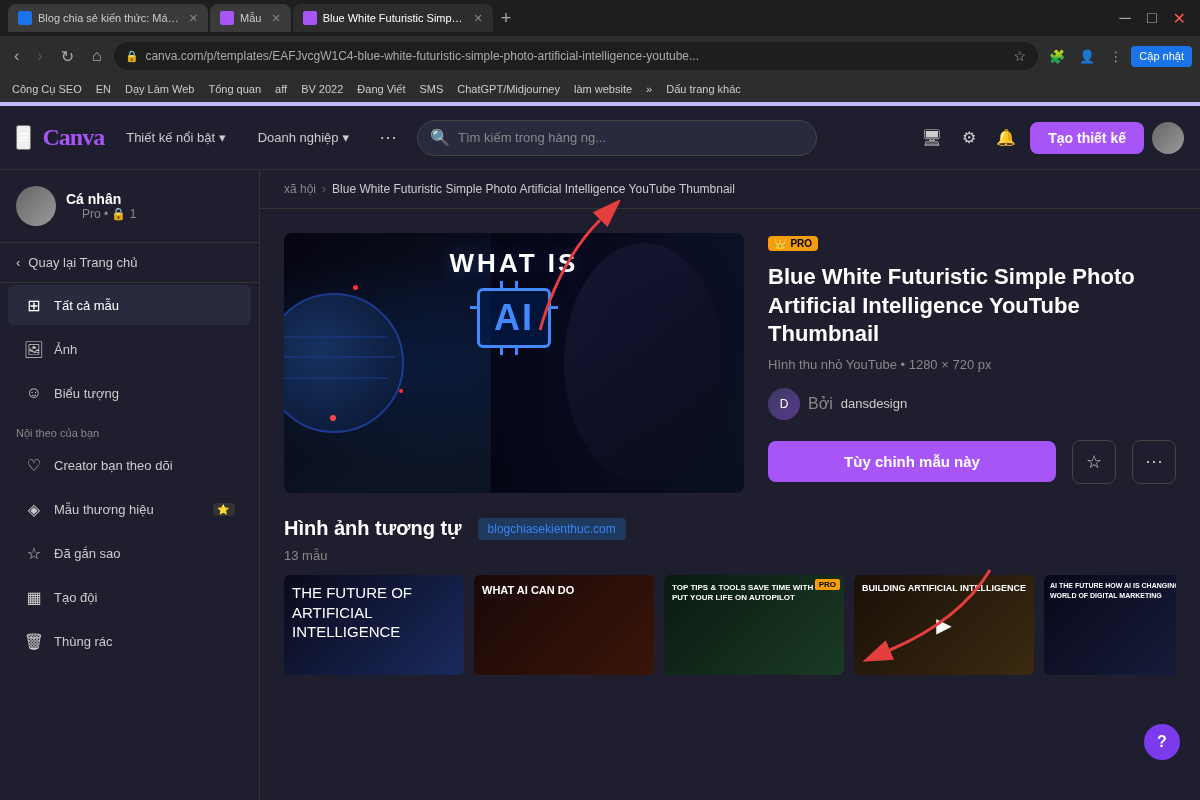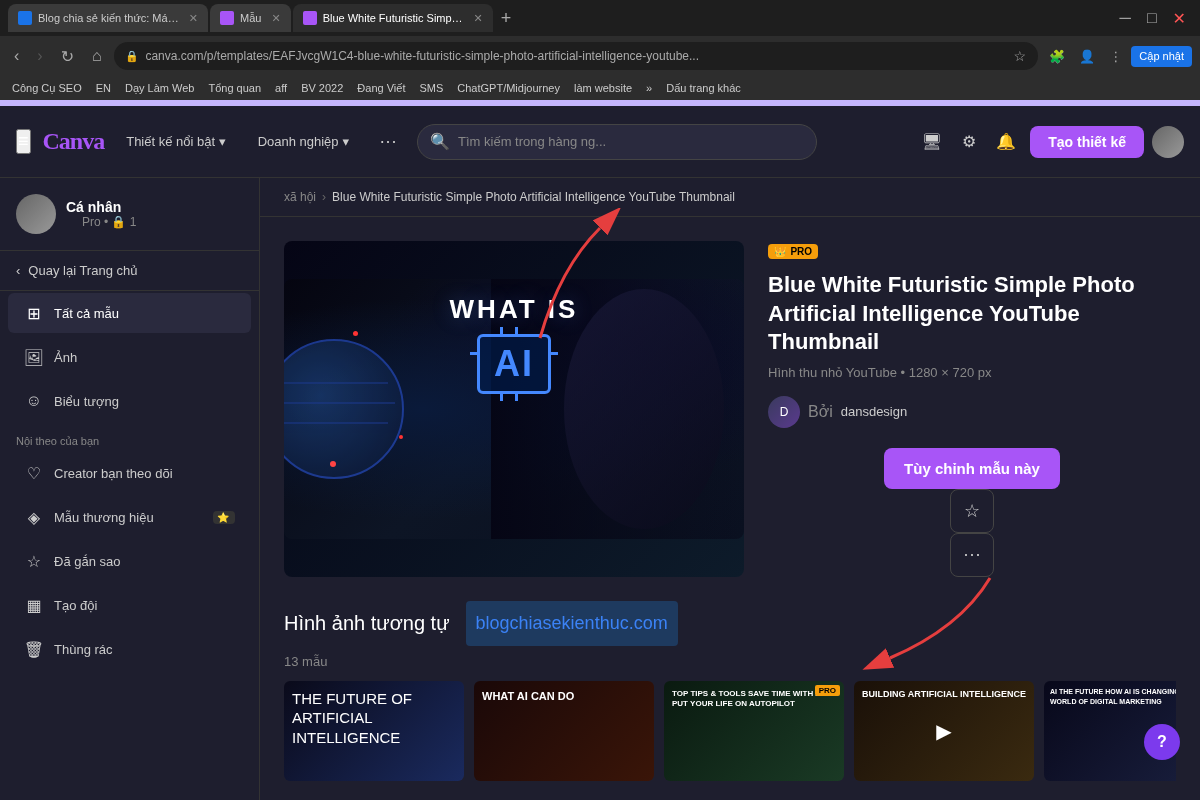--- a/index.html
+++ b/index.html
@@ -15,28 +15,28 @@
     .tab-new { background: none; border: none; color: #aaa; font-size: 18px; cursor: pointer; padding: 0 6px; }
 
     .address-bar { display: flex; align-items: center; height: 40px; background: #2d2d2d; padding: 0 8px; gap: 6px; }
     .nav-btn { background: none; border: none; color: #aaa; font-size: 16px; cursor: pointer; padding: 4px 6px; border-radius: 4px; }
     .url-box { flex: 1; display: flex; align-items: center; background: #1e1e1e; border-radius: 20px; height: 28px; padding: 0 12px; gap: 6px; }
     .url-text { font-size: 12px; color: #aaa; white-space: nowrap; overflow: hidden; text-overflow: ellipsis; flex: 1; }
     .url-icon { font-size: 11px; color: #888; }
     .browser-actions { display: flex; gap:4px; }
     .browser-action-btn { background: none; border: none; color: #aaa; font-size: 13px; cursor: pointer; padding: 3px 5px; }
 
-    .bookmarks-bar { display: flex; align-items: center; height: 30px; background: #2d2d2d; border-bottom: 6px solid #c4b5fd; padding: 0 8px; gap: 6px; overflow: hidden; }
+    .bookmarks-bar { display: flex; align-items: center; height: 30px; background: #2d2d2d; border-bottom: 4px solid #c4b5fd; padding: 0 8px; gap: 6px; overflow: hidden; }
     .bookmark-item { font-size: 11px; color: #ccc; white-space: nowrap; cursor: pointer; display: flex; align-items: center; gap: 3px; padding: 2px 4px; border-radius: 3px; }
 
     
     .canva-app { display: flex; flex-direction: column; height: calc(800px - 106px); background: #1e1e2e; }
 
     
-    .canva-header { display: flex; align-items: center; height: 72px; background: #1e1e2e; border-bottom: 1px solid #333; padding: 0 16px; gap: 12px; }
+    .canva-header { display: flex; align-items: center; height: 64px; background: #1e1e2e; border-bottom: 1px solid #333; padding: 0 16px; gap: 12px; }
     .hamburger { font-size: 18px; color: #fff; cursor: pointer; }
     .header-nav-btn { display: flex; align-items: center; gap: 4px; background: none; border: none; color: #ccc; font-size: 13px; cursor: pointer; padding: 6px 10px; border-radius: 6px; }
     .header-dots { color: #ccc; font-size: 18px; cursor: pointer; padding: 4px 8px; }
     .header-search { flex: 1; max-width: 400px; display: flex; align-items: center; background: #2a2a3e; border-radius: 20px; height: 36px; padding: 0 12px; gap: 8px; border: 1px solid #444; }
     .header-search input { background: none; border: none; outline: none; color: #ffffff; font-size: 13px; flex: 1; }
     .header-search input::placeholder { color: #888; }
     .header-icons { display: flex; align-items: center; gap: 8px; margin-left: auto; }
     .header-icon-btn { background: none; border: none; color: #ccc; font-size: 16px; cursor: pointer; padding: 6px; border-radius: 50%; }
     .create-btn { background: #a855f7; color: white; border: none; border-radius: 8px; padding: 8px 18px; font-size: 14px; font-weight: 600; cursor: pointer; white-space: nowrap; }
     .avatar { width: 32px; height: 32px; border-radius: 50%; background: #666; overflow: hidden; cursor: pointer; }
@@ -75,30 +75,30 @@
     .ai-thumb { width: 100%; height: 100%; position: relative; background: linear-gradient(135deg, #050515 0%, #0d1b2a 100%); border-radius: 8px; overflow: hidden; display: flex; align-items: center; }
 
     .template-info { flex: 1; padding: 0 0 0 24px; }
     .pro-badge { display: inline-flex; align-items: center; gap: 4px; background: #f59e0b; color: #000; font-size: 10px; font-weight: 700; padding: 2px 6px; border-radius: 4px; margin-bottom: 12px; }
     .template-title { color: #fff; font-size: 22px; font-weight: 700; line-height: 1.3; margin-bottom: 8px; }
     .template-dims { color: #888; font-size: 13px; margin-bottom: 16px; }
     .creator-row { display: flex; align-items: center; gap: 8px; margin-bottom: 20px; }
     .creator-avatar { width: 32px; height: 32px; border-radius: 50%; background: #444; overflow: hidden; }
     .creator-name { color: #ccc; font-size: 13px; }
     .creator-by { color: #888; }
-    .action-row { display: flex; align-items: center; gap: 0; flex-direction: column; }
+    .action-row { display: flex; align-items: center; gap: 16px; }
     .customize-btn { flex: 1; background: #a855f7; color: white; border: none; border-radius: 8px; padding: 12px 20px; font-size: 15px; font-weight: 600; cursor: pointer; text-align: center; }
     .star-btn { width: 44px; height: 44px; background: none; border: 1px solid #444; border-radius: 8px; color: #ccc; font-size: 18px; cursor: pointer; display: flex; align-items: center; justify-content: center; }
     .more-btn { width: 44px; height: 44px; background: none; border: 1px solid #444; border-radius: 8px; color: #ccc; font-size: 18px; cursor: pointer; display: flex; align-items: center; justify-content: center; }
 
     
     .similar-section { padding: 0 24px 24px; }
     .similar-header { display: flex; align-items: center; gap: 16px; margin-bottom: 8px; }
-    .similar-title { color: #fff; font-size: 20px; font-weight: 400; }
-    .blog-link { color: #3b82f6; font-size: 18px; text-decoration: none; background: #1e3a5f; padding: 12px 10px; border-radius: 4px; }
+    .similar-title { color: #fff; font-size: 20px; font-weight: 700; }
+    .blog-link { color: #3b82f6; font-size: 12px; text-decoration: none; background: #1e3a5f; padding: 4px 10px; border-radius: 4px; }
     .similar-count { color: #888; font-size: 13px; margin-bottom: 12px; }
     .similar-grid { display: flex; gap: 10px; overflow: hidden; }
     .similar-card { width: 180px; height: 100px; border-radius: 6px; flex-shrink: 0; overflow: hidden; background: #2a2a4e; position: relative; cursor: pointer; }
     .card-pro { position: absolute; top: 4px; right: 4px; background: #f59e0b; color: #000; font-size: 8px; padding: 1px 4px; border-radius: 2px; font-weight: 700; }
     .card-play { position: absolute; top: 50%; left: 50%; transform: translate(-50%, -50%); color: white; font-size: 20px; }
 
     
     .red-tooltip { position: absolute; top: 168px; left: 257px; background: #e53e3e; color: white; font-size: 18px; font-weight: 600; padding: 18px 28px; border-radius: 10px; cursor: pointer; box-shadow: 0 4px 20px rgba(0,0,0,0.5); z-index: 100; }
 
     

